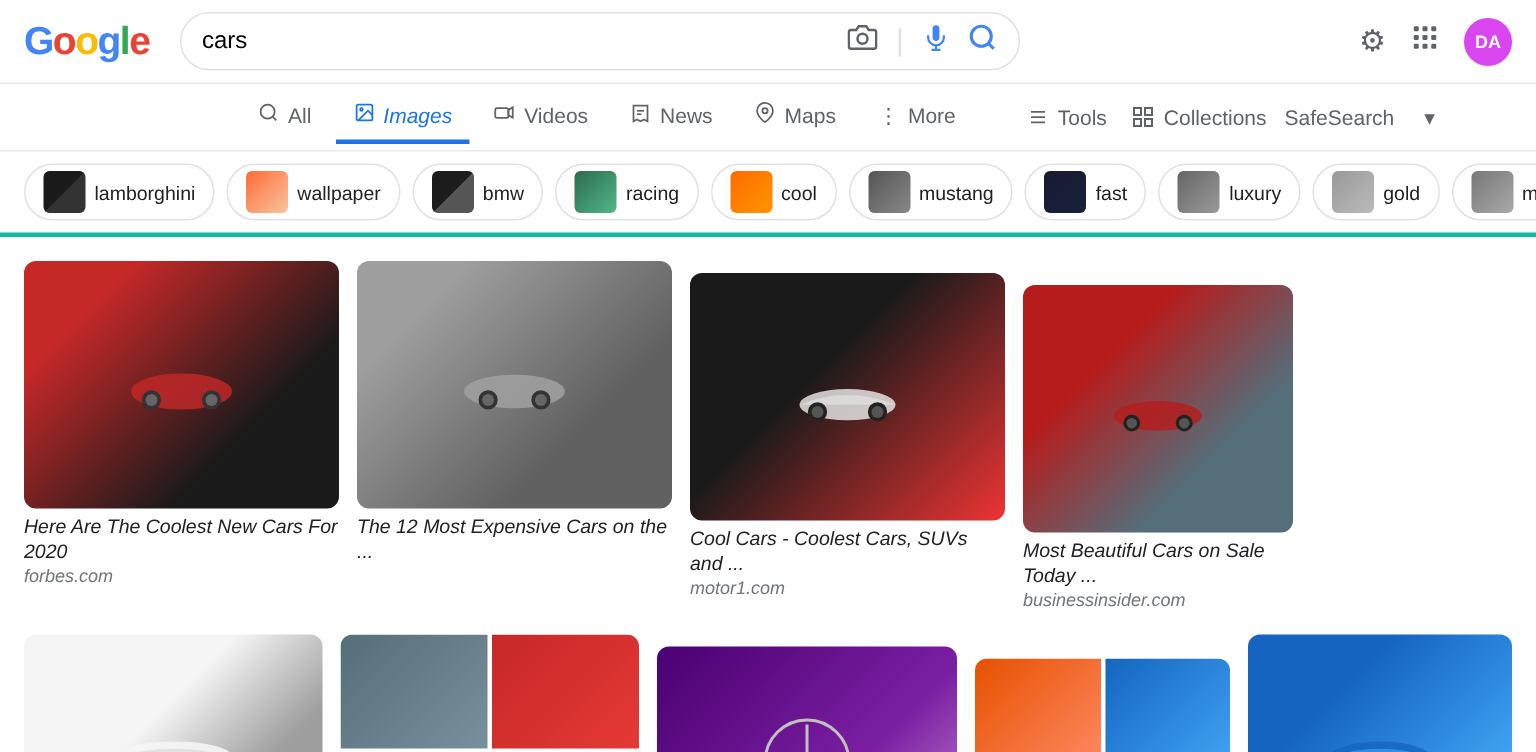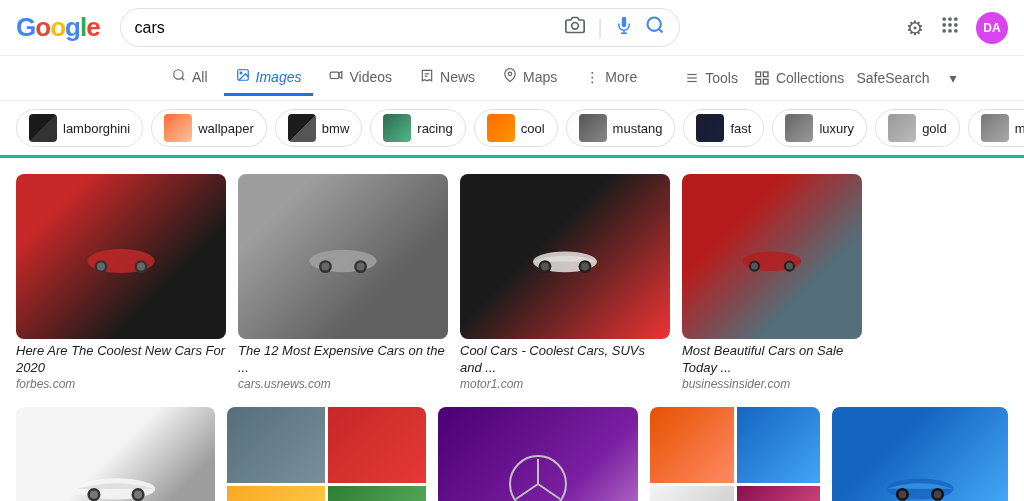--- a/index.html
+++ b/index.html
@@ -57,21 +57,21 @@
 
     .img-card { cursor: pointer; }
     .img-placeholder { background: #e0e0e0; border-radius: 8px; overflow: hidden; }
     .img-title { font-size: 13px; color: #202124; margin-top: 4px; line-height: 1.3; }
     .img-source { font-size: 12px; color: #70757a; }
 
     
     .col-1 { width: 210px; }
     .col-2 { width: 210px; }
     .col-3 { width: 210px; justify-content: center; }
-    .col-4 { width: 180px; }
+    .col-4 { width: 180px; margin-top: 16px; }
     .col-5 { width: 185px; }
 
     
     .car-red { background: linear-gradient(135deg, #c62828 20%, #1a1a1a 70%); }
     .car-silver { background: linear-gradient(135deg, #9e9e9e 20%, #616161 70%); }
     .car-white-sport { background: linear-gradient(135deg, #eeeeee 30%, #333 60%); }
 
     
     .collections-btn { display: flex; align-items: center; gap: 6px; font-size: 14px; color: #5f6368; cursor: pointer; }
   </style>
@@ -292,21 +292,20 @@
       <div class="img-placeholder car-silver" style="height:165px; border-radius:8px; display:flex; align-items:center; justify-content:center;">
         <svg width="80" height="40" viewBox="0 0 100 40" fill="none">
           <ellipse cx="50" cy="25" rx="42" ry="14" fill="#9e9e9e" opacity="0.9"></ellipse>
           <ellipse cx="28" cy="32" rx="8" ry="8" fill="#333"></ellipse>
           <ellipse cx="28" cy="32" rx="5" ry="5" fill="#666"></ellipse>
           <ellipse cx="72" cy="32" rx="8" ry="8" fill="#333"></ellipse>
           <ellipse cx="72" cy="32" rx="5" ry="5" fill="#666"></ellipse>
         </svg>
       </div>
       <div class="img-title">The 12 Most Expensive Cars on the ...</div>
-      <div class="img-source">cars.usnews.com</div>
     </div>
   </div>
 
   <div class="col col-3">
     <div class="img-card">
       <div class="img-placeholder car-white-sport" style="height:165px; border-radius:8px; background:linear-gradient(135deg,#1a1a1a 40%,#ee3333 100%); display:flex; align-items:center; justify-content:center;">
         <svg width="80" height="40" viewBox="0 0 100 40" fill="none">
           <ellipse cx="50" cy="26" rx="40" ry="13" fill="#eeeeee" opacity="0.8"></ellipse>
           <path d="M10 26 Q50 10 90 26" fill="#eeeeee" opacity="0.5"></path>
           <ellipse cx="25" cy="32" rx="8" ry="8" fill="#222"></ellipse>

